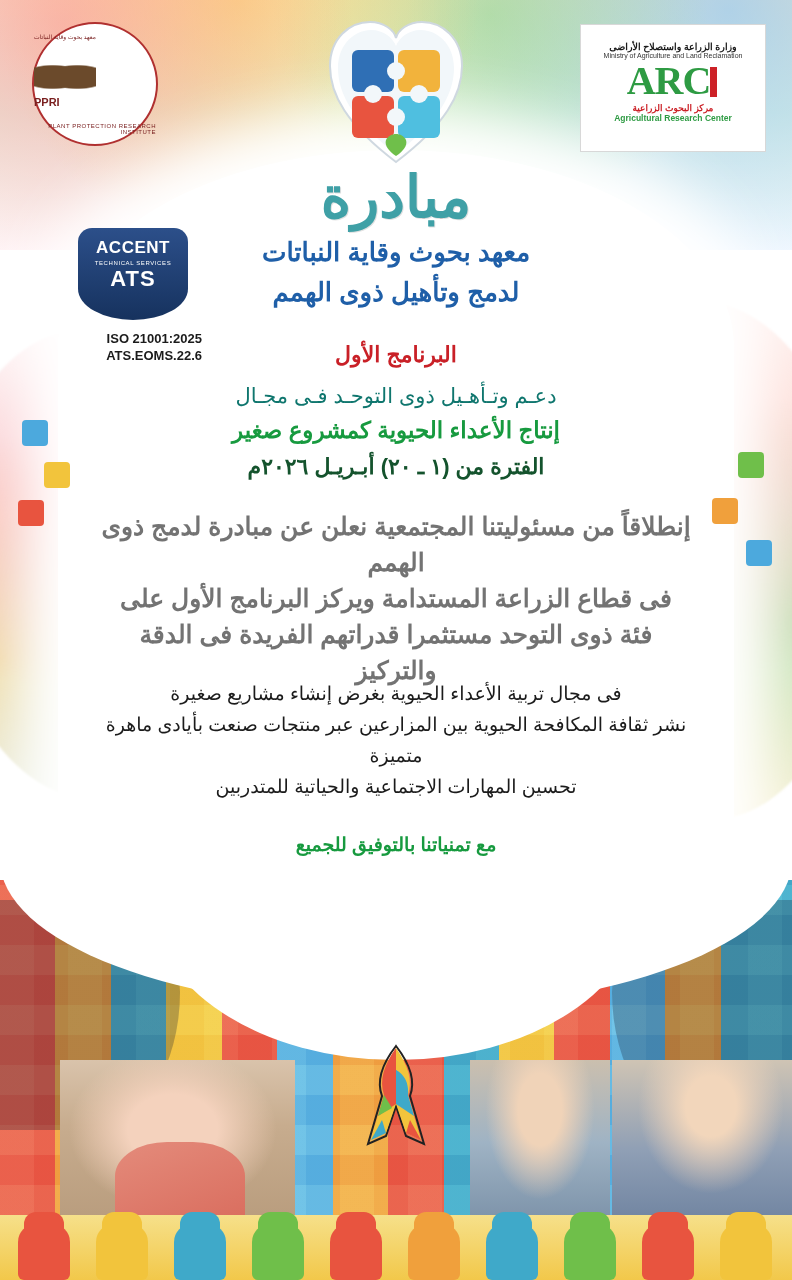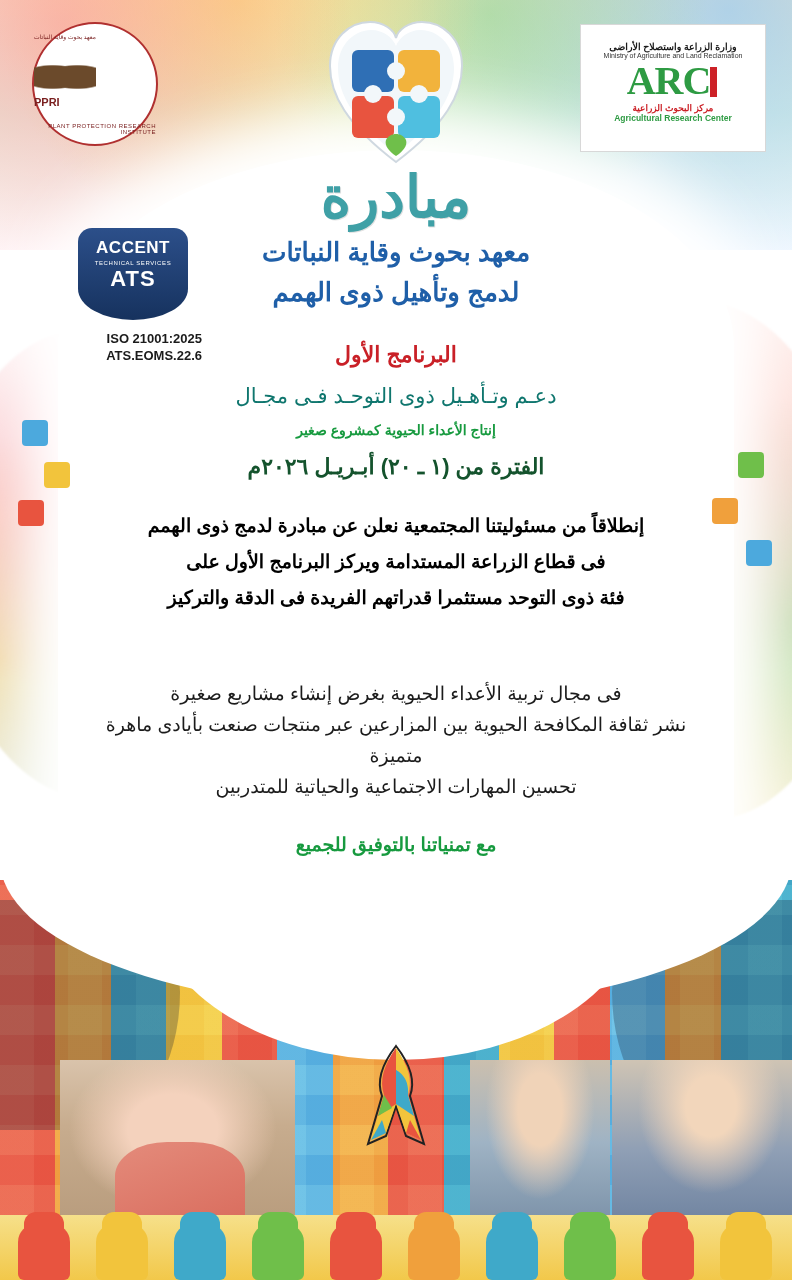--- a/index.html
+++ b/index.html
@@ -345,37 +345,37 @@
     line-height: 30px;
   }
   .prog-desc {
     top: 380px;
     font-size: 21px;
     color: #0f766e;
     line-height: 32px;
   }
   .prog-topic {
     top: 414px;
-    font-size: 14px;
+    font-size: 23px;
     font-weight: bold;
     color: #179a3f;
     line-height: 32px;
   }
   .prog-period {
     top: 452px;
     font-size: 22px;
     font-weight: bold;
     color: #14532d;
     line-height: 30px;
   }
   .intro {
     top: 508px;
-    font-size: 19px;
-    font-weight: bold;
-    color: #000000;
+    font-size: 25px;
+    font-weight: bold;
+    color: #737373;
     line-height: 36px;
   }
   .outcomes-title {
     top: 645px;
     font-size: 22px;
     font-weight: bold;
     color: #c92027;
     letter-spacing: 1px;
   }
   .outcomes-list {

